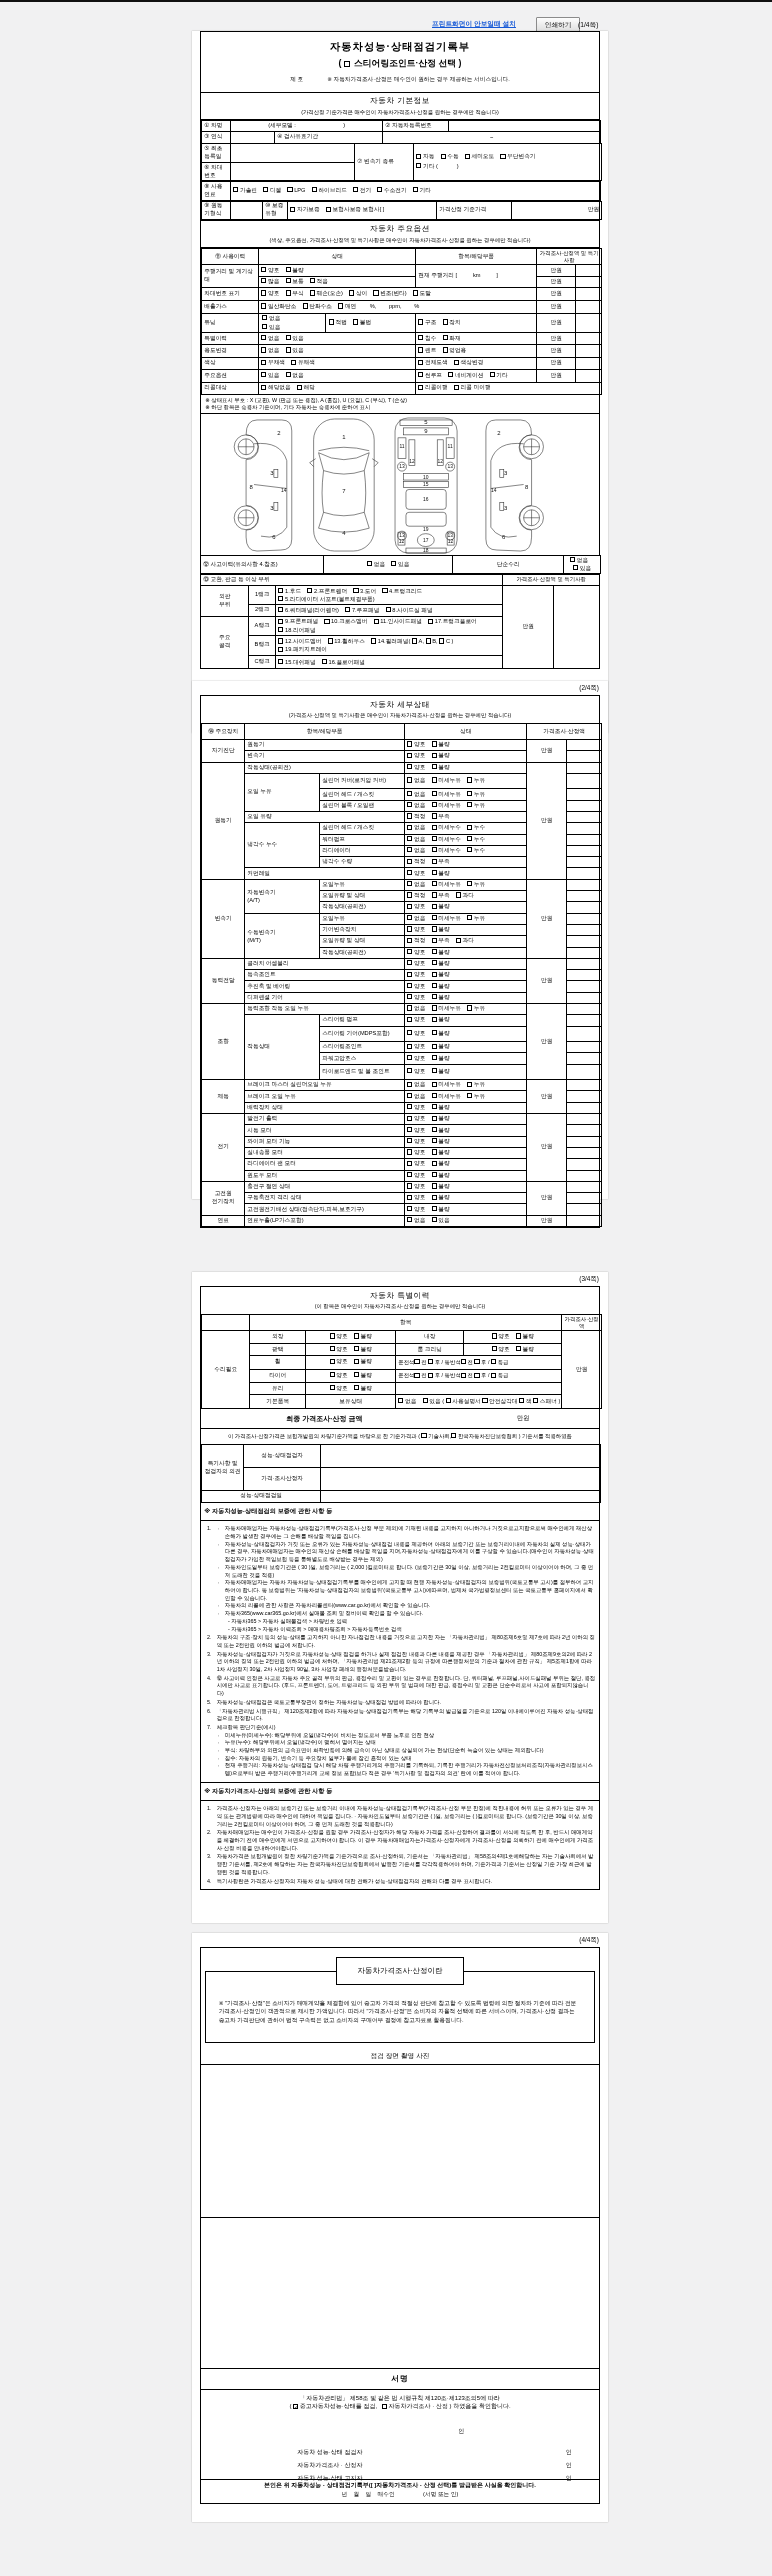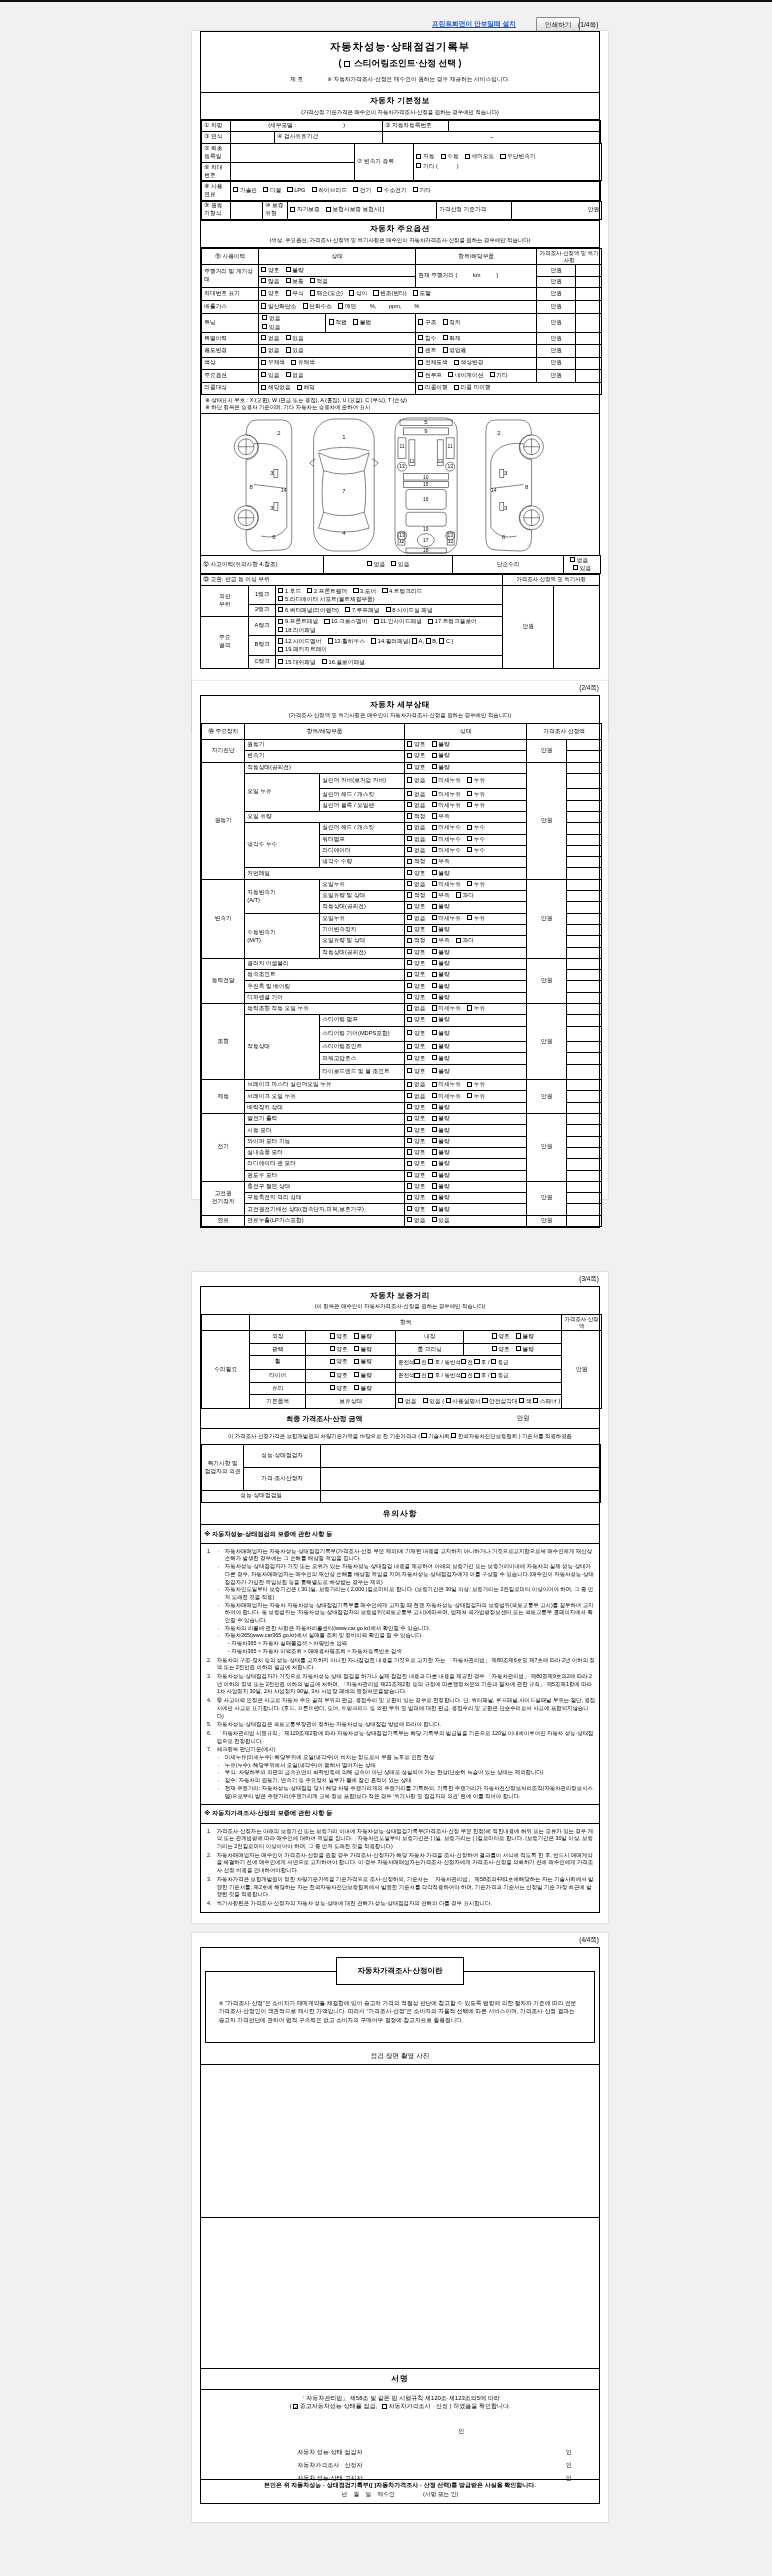--- a/index.html
+++ b/index.html
@@ -2,21 +2,21 @@
 <html style="font-size:8.2px"><head>
 <meta charset="utf-8">
 <style>
 *{box-sizing:border-box;margin:0;padding:0}
 html,body{width:773px;height:2576px}
 body{position:relative;background:#f1f1f2;font-family:"Liberation Sans","DejaVu Sans",sans-serif;color:#000;overflow:hidden}
 #topbar{position:absolute;top:0;left:0;width:773px;height:1.5px;background:#111}
 .page{position:absolute;left:192px;width:416px;background:#fff;box-shadow:0 0 1.5px rgba(0,0,0,.28);padding:0 8.2px}
 .pagemark{font-size:6.4px;text-align:right;padding:3.1px 1px 2.1px 0}
 .sec{border:1px solid #000;margin-top:-1px;background:#fff}
-.secTitle{font-weight:bold;font-size:7.7px;text-align:center;padding-top:3.6px;letter-spacing:0.5px}
+.secTitle{font-weight:normal;font-size:7.7px;text-align:center;padding-top:3.6px;letter-spacing:0.5px}
 .secNote{font-size:5.4px;text-align:center;padding:2.6px 0 3.6px}
 table{border-collapse:collapse;width:100%;table-layout:fixed}
 td{border:0.5px solid #000;font-size:5.7px;padding:0.5px 2.1px;vertical-align:middle;overflow:hidden}
 .lbl{text-align:left}
 .c{text-align:center}
 .pre{white-space:pre}
 .cb{display:inline-block;width:5.2px;height:5.2px;border:0.5px solid #000;background:#fff;vertical-align:-0.5px;margin-right:1.5px;position:relative}
 .cb.ck::after{content:"✓";position:absolute;left:0;top:-1.5px;font-size:5.7px;font-weight:bold}
 .opt{margin-right:6.2px;white-space:nowrap;display:inline-block}
 .opt:last-child{margin-right:0}
@@ -665,21 +665,21 @@
             <td></td>
           </tr>
         </tbody>
     </table>
   </div>
 </div>
 
 <div class="page" style="top:1272px;height:651px">
   <div class="pagemark">(3/4쪽)</div>
   <div class="sec" style="margin-top:0">
-    <div class="secTitle">자동차 보증거리</div>
+    <div class="secTitle">자동차 특별이력</div>
     <div class="secNote">(이 항목은 매수인이 자동차가격조사·산정을 원하는 경우에만 적습니다)</div>
   </div>
   <div class="sec">
     <table style="margin:-0.5px 0">
         <colgroup>
           <col style="width:48px">
           <col style="width:56px">
           <col style="width:90px">
           <col style="width:68px">
           <col style="width:98px">
@@ -754,21 +754,20 @@
         <td class="c">가격·조사산정자</td>
         <td></td>
       </tr>
       <tr style="height:11.3px">
         <td class="c" colspan="2">성능·상태점검일</td>
         <td></td>
       </tr>
     </tbody>
       </table>
   </div>
-  <div class="sec" style="text-align:center;font-weight:bold;font-size:7.7px;padding:5.7px 0;letter-spacing:1px">유의사항</div>
   <div class="sub-head">※ 자동차성능·상태점검의 보증에 관한 사항 등</div>
   <div class="noticebox" style="padding:4.1px 3.1px 3.1px" id="notice1">
       <div class="nitem"><span class="nno">1.</span><span></span><div class="nsub"><span class="mark">◦</span>자동차매매업자는 자동차성능·상태점검기록부(가격조사·산정 부분 제외)에 기재된 내용을 고지하지 아니하거나 거짓으로고지함으로써 매수인에게 재산상 손해가 발생한 경우에는 그 손해를 배상할 책임을 집니다.</div><div class="nsub"><span class="mark">◦</span>자동차성능·상태점검자가 거짓 또는 오류가 있는 자동차성능·상태점검 내용을 제공하여 아래의 보증기간 또는 보증거리이내에 자동차의 실제 성능·상태가 다른 경우, 자동차매매업자는 매수인의 재산상 손해를 배상할 책임을 지며,자동차성능·상태점검자에게 이를 구상할 수 있습니다.(매수인이 자동차성능·상태점검자가 가입한 책임보험 등을 통해별도로 배상받는 경우는 제외)</div><div class="nsub"><span class="mark">◦</span>자동차인도일부터 보증기간은 ( 30 )일, 보증거리는 ( 2,000 )킬로미터로 합니다. (보증기간은 30일 이상, 보증거리는 2천킬로미터 이상이어야 하며, 그 중 먼저 도래한 것을 적용)</div><div class="nsub"><span class="mark">◦</span>자동차매매업자는 자동차 자동차성능·상태점검기록부를 매수인에게 고지할 때 현행 자동차성능·상태점검자의 보증범위(국토교통부 고시)를 첨부하여 고지하여야 합니다. 동 보증범위는 '자동차성능·상태점검자의 보증범위'(국토교통부 고시)에따르며, 법제처 국가법령정보센터 또는 국토교통부 홈페이지에서 확인할 수 있습니다.</div><div class="nsub"><span class="mark">◦</span>자동차의 리콜에 관한 사항은 자동차리콜센터(www.car.go.kr)에서 확인할 수 있습니다.</div><div class="nsub"><span class="mark">◦</span>자동차365(www.car365.go.kr)에서 실매물 조회 및 정비이력 확인을 할 수 있습니다.</div><div class="nsub plain">- 자동차365 &gt; 자동차 실매물검색 &gt; 차량번호 입력</div><div class="nsub plain">- 자동차365 &gt; 자동차 이력조회 &gt; 매매용차량조회 &gt; 자동차등록번호 검색</div></div>
       <div class="nitem"><span class="nno">2.</span><span>자동차의 구조·장치 등의 성능·상태를 고지하지 아니한 자나점검한 내용을 거짓으로 고지한 자는 「자동차관리법」 제80조제6호및 제7호에 따라 2년 이하의 징역 또는 2천만원 이하의 벌금에 처합니다.</span></div>
       <div class="nitem"><span class="nno">3.</span><span>자동차성능·상태점검자가 거짓으로 자동차성능·상태 점검을 하거나 실제 점검한 내용과 다른 내용을 제공한 경우 「자동차관리법」 제80조제9호의2에 따라 2년 이하의 징역 또는 2천만원 이하의 벌금에 처하며, 「자동차관리법 제21조제2항 등의 규정에 따른행정처분의 기준과 절차에 관한 규칙」 제5조제1항에 따라 1차 사업정지 30일, 2차 사업정지 90일, 3차 사업장 폐쇄의 행정처분을받습니다.</span></div>
       <div class="nitem"><span class="nno">4.</span><span>⑫ 사고이력 인정은 사고로 자동차 주요 골격 부위의 판금, 용접수리 및 교환이 있는 경우로 한정합니다. 단, 쿼터패널, 루프패널,사이드실패널 부위는 절단, 용접 시에만 사고로 표기합니다. (후드, 프론트펜더, 도어, 트렁크리드 등 외판 부위 및 범퍼에 대한 판금, 용접수리 및 교환은 단순수리로서 사고에 포함되지않습니다)</span></div>
       <div class="nitem"><span class="nno">5.</span><span>자동차성능·상태점검은 국토교통부장관이 정하는 자동차성능·상태점검 방법에 따라야 합니다.</span></div>
       <div class="nitem"><span class="nno">6.</span><span>「자동차관리법 시행규칙」 제120조제2항에 따라 자동차성능·상태점검기록부는 해당 기록부의 발급일을 기준으로 120일 이내에이루어진 자동차 성능·상태점검으로 한정합니다.</span></div>
       <div class="nitem"><span class="nno">7.</span><span>체크항목 판단기준(예시)</span><div class="nsub"><span class="mark">◦</span>미세누유(미세누수): 해당부위에 오일(냉각수)이 비치는 정도로서 부품 노후로 인한 현상</div><div class="nsub"><span class="mark">◦</span>누유(누수): 해당부위에서 오일(냉각수)이 맺혀서 떨어지는 상태</div><div class="nsub"><span class="mark">◦</span>부식: 차량하부와 외판의 금속표면이 화학반응에 의해 금속이 아닌 상태로 상실되어 가는 현상(단순히 녹슬어 있는 상태는 제외합니다)</div><div class="nsub"><span class="mark">◦</span>침수: 자동차의 원동기, 변속기 등 주요장치 일부가 물에 잠긴 흔적이 있는 상태</div><div class="nsub"><span class="mark">◦</span>현재 주행거리: 자동차성능·상태점검 당시 해당 차량 주행거리계의 주행거리를 기록하되, 기록한 주행거리가 자동차전산정보처리조직(자동차관리정보시스템)으로부터 받은 주행거리(주행거리계 교체 정보 포함)보다 적은 경우 '특기사항 및 점검자의 의견' 란에 이를 적어야 합니다.</div></div>
     </div>
@@ -777,21 +776,21 @@
       <div class="nitem"><span class="nno">1.</span><span>가격조사·산정자는 아래의 보증기간 또는 보증거리 이내에 자동차성능·상태점검기록부(가격조사·산정 부분 한정)에 적힌내용에 허위 또는 오류가 있는 경우 계약 또는 관계법령에 따라 매수인에 대하여 책임을 집니다. · 자동차인도일부터 보증기간은 (      )일, 보증거리는 (      )킬로미터로 합니다. (보증기간은 30일 이상, 보증거리는 2천킬로미터 이상이어야 하며, 그 중 먼저 도래한 것을 적용합니다)</span></div>
       <div class="nitem"><span class="nno">2.</span><span>자동차매매업자는 매수인이 가격조사·산정을 원할 경우 가격조사·산정자가 해당 자동차 가격을 조사·산정하여 결과를이 서식에 적도록 한 후, 반드시 매매계약을 체결하기 전에 매수인에게 서면으로 고지하여야 합니다. 이 경우 자동차매매업자는가격조사·산정자에게 가격조사·산정을 의뢰하기 전에 매수인에게 가격조사·산정 비용을 안내하여야합니다.</span></div>
       <div class="nitem"><span class="nno">3.</span><span>자동차가격은 보험개발원이 정한 차량기준가액을 기준가격으로 조사·산정하되, 기준서는 「자동차관리법」 제58조의4제1호에해당하는 자는 기술사회에서 발행한 기준서를, 제2호에 해당하는 자는 한국자동차진단보증협회에서 발행한 기준서를 각각적용하여야 하며, 기준가격과 기준서는 산정일 기준 가장 최근에 발행된 것을 적용합니다.</span></div>
       <div class="nitem"><span class="nno">4.</span><span>특기사항란은 가격조사·산정자의 자동차 성능·상태에 대한 견해가 성능·상태점검자의 견해와 다를 경우 표시합니다.</span></div>
     </div>
 </div>
 
 <div class="page" style="top:1933px;height:589px">
   <div class="pagemark">(4/4쪽)</div>
   <div class="sec" style="margin-top:0;position:relative;height:101px;border-bottom:none">
-    <div style="position:absolute;left:50%;transform:translateX(-50%);top:9.3px;width:128px;height:28px;border:1px solid #000;background:#fff;display:flex;align-items:center;justify-content:center;font-weight:bold;font-size:7.5px;z-index:2">자동차가격조사·산정이란</div>
+    <div style="position:absolute;left:50%;transform:translateX(-50%);top:9.3px;width:128px;height:28px;border:1px solid #000;background:#fff;display:flex;align-items:center;justify-content:center;font-weight:normal;font-size:7.5px;z-index:2">자동차가격조사·산정이란</div>
     <div style="position:absolute;left:4.1px;right:4.1px;top:23px;bottom:5.2px;border:1px solid #000;padding:27px 12.4px 3.1px;font-size:5.7px;line-height:8.2px">※ "가격조사·산정"은 소비자가 매매계약을 체결함에 있어 중고차 가격의 적절성 판단에 참고할 수 있도록 법령에 의한 절차와 기준에 따라 전문 가격조사·산정인이 객관적으로 제시한 가액입니다. 따라서 "가격조사·산정"은 소비자의 자율적 선택에 따른 서비스이며, 가격조사·산정 결과는 중고차 가격판단에 관하여 법적 구속력은 없고 소비자의 구매여부 결정에 참고자료로 활용됩니다.</div>
   </div>
   <div class="sec" style="text-align:center;font-size:6.7px;padding:3.6px 0;border-top-width:1px">점검 장면 촬영 사진</div>
   <div class="sec" style="height:305px;position:relative">
     <div style="position:absolute;left:0;right:0;top:152px;border-top:0.5px solid #000"></div>
   </div>
   <div class="sec" style="text-align:center;font-weight:bold;font-size:7.7px;padding:4.6px 0;letter-spacing:1px">서명</div>
   <div class="sec" style="height:115px;position:relative;font-size:6px">
     <div style="text-align:center;padding-top:4.1px;line-height:8.8px">
       <div>「자동차관리법」 제58조 및 같은 법 시행규칙 제120조·제123조의5에 따라</div>

